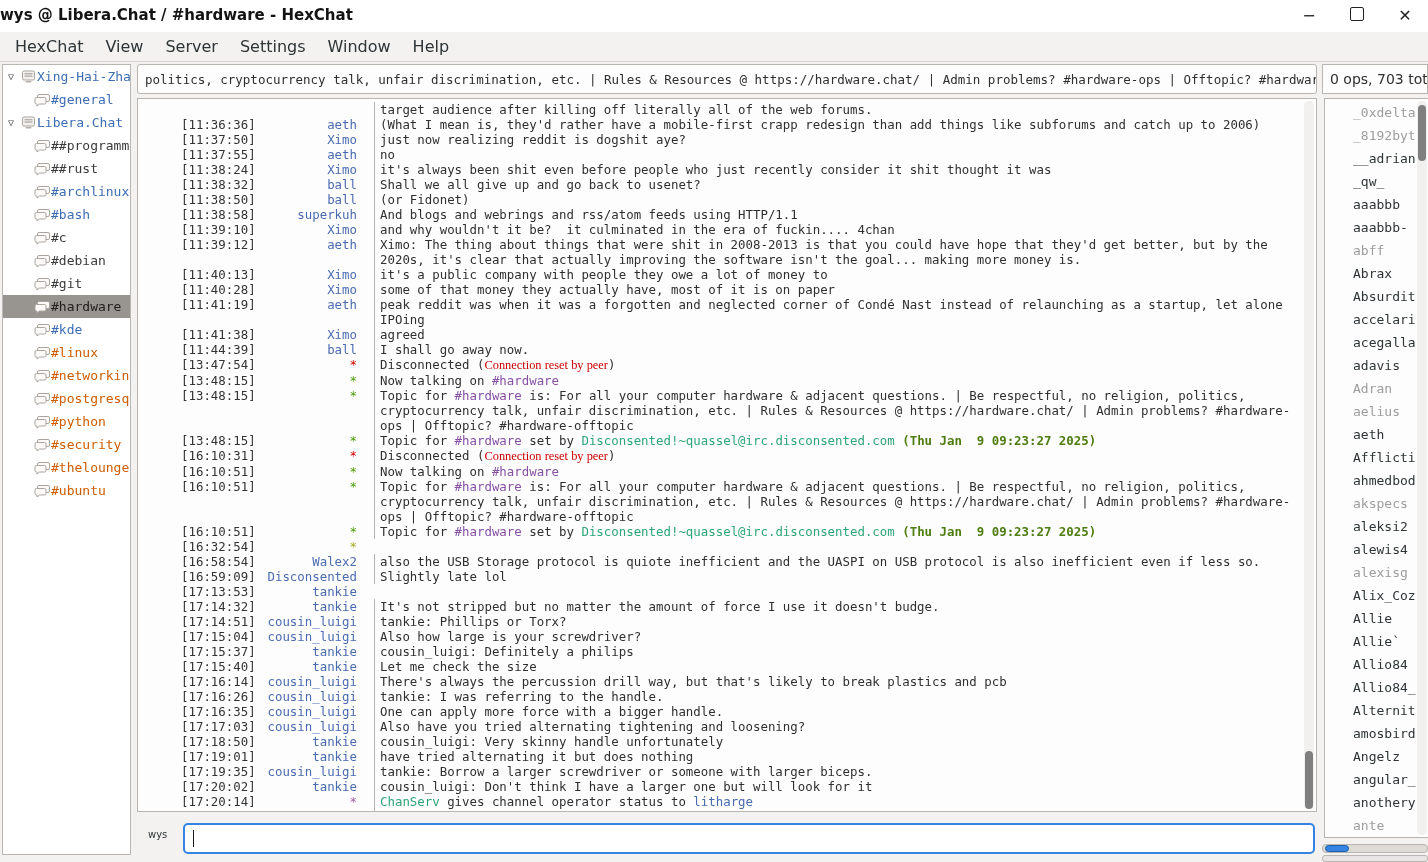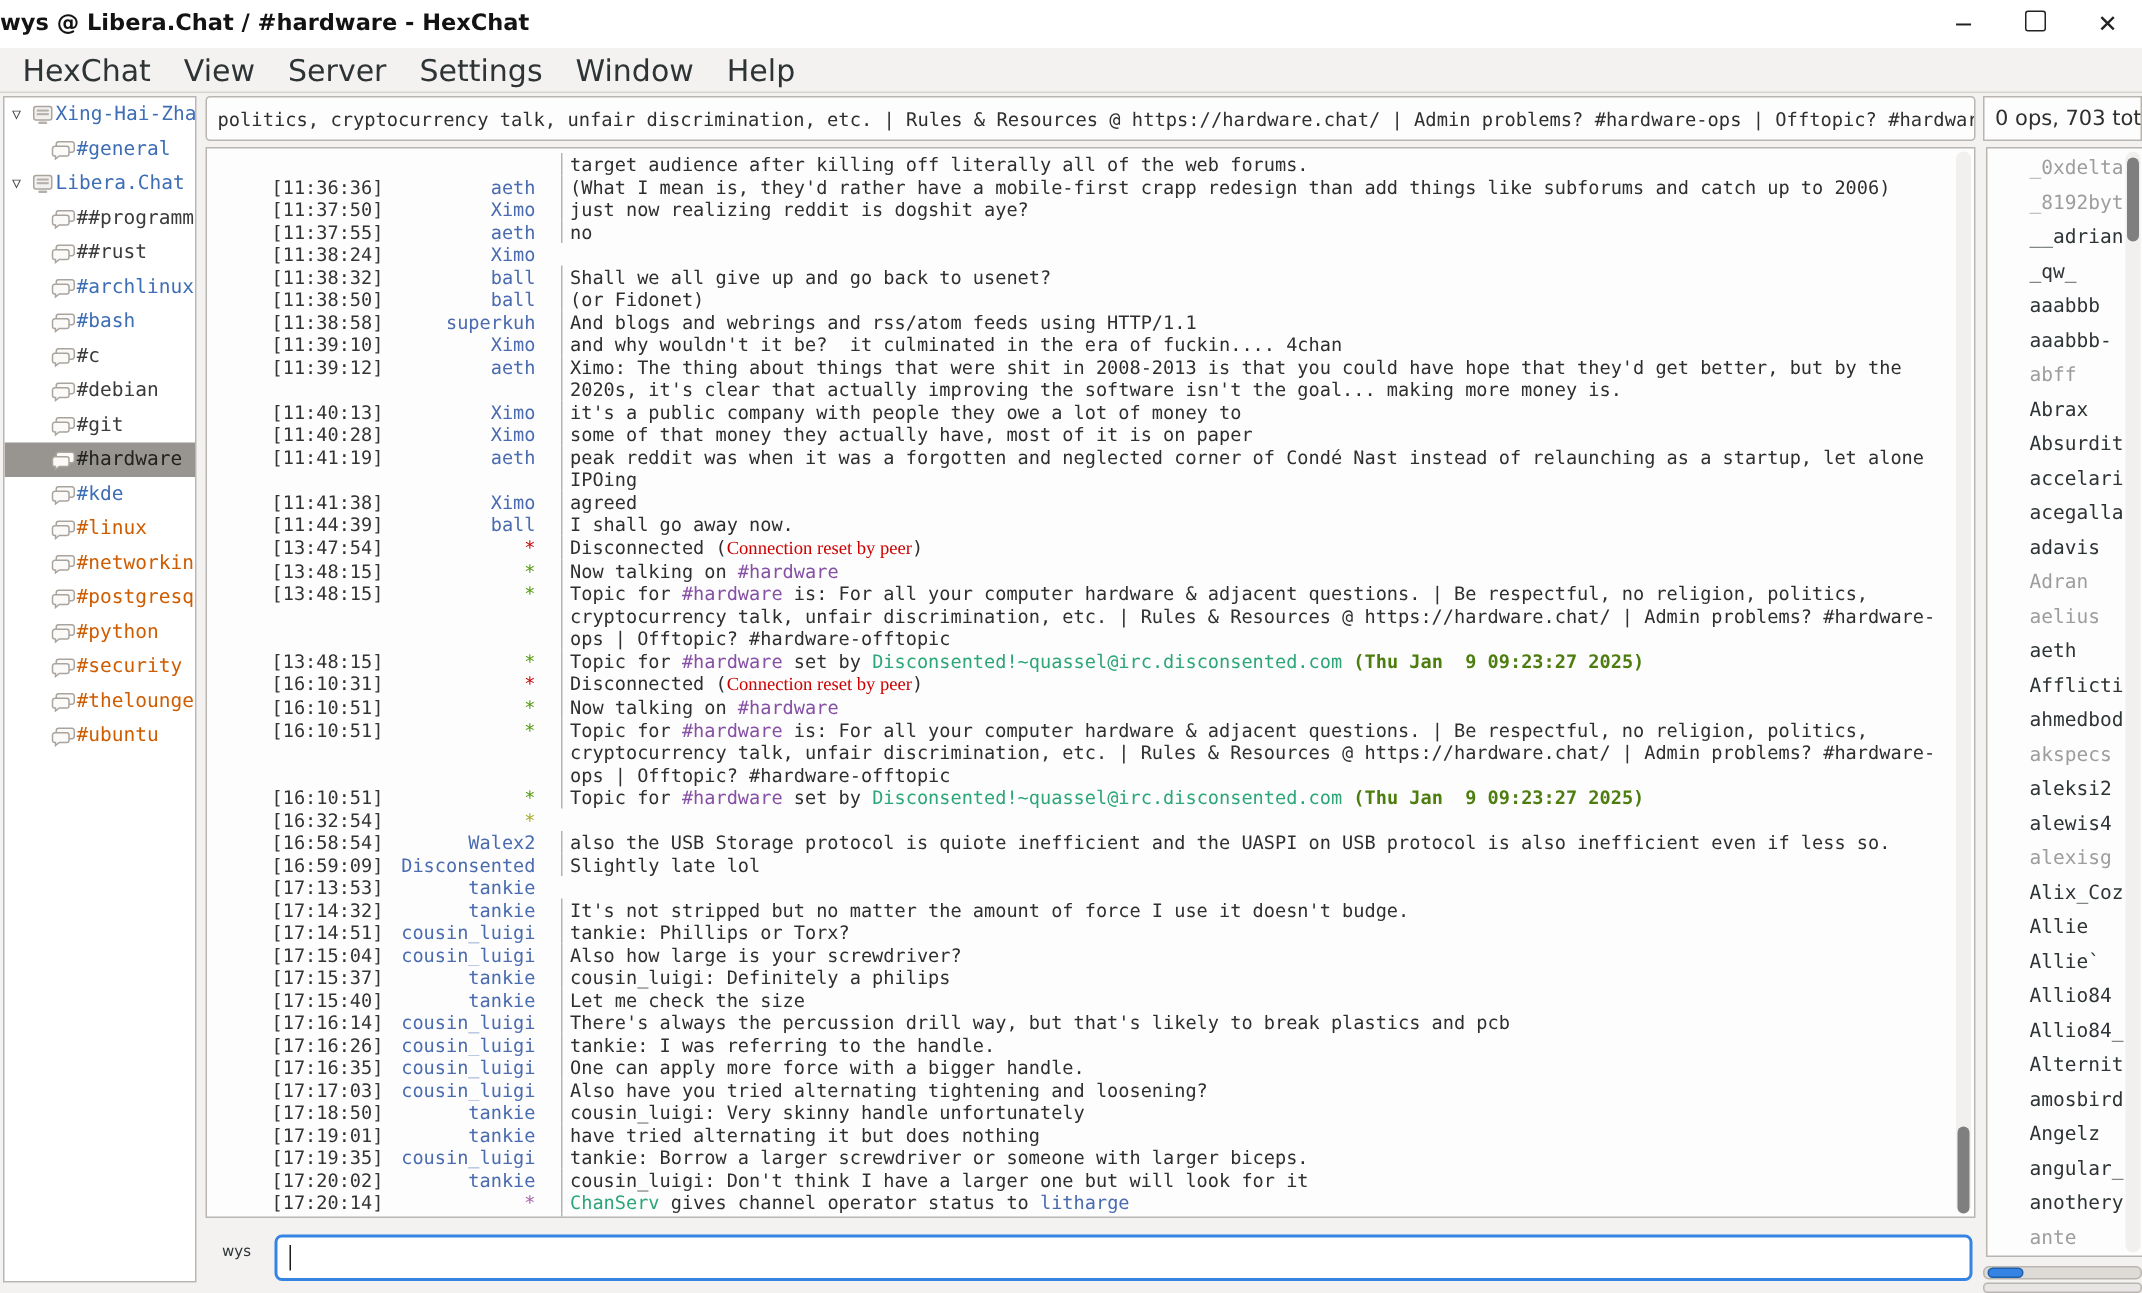--- a/index.html
+++ b/index.html
@@ -8,21 +8,21 @@
   
   .titlebar{position:absolute;left:0;top:0;width:1428px;height:32px;background:#ffffff;}
   .title{position:absolute;left:0;right:0;top:6px;text-align:left;font-weight:bold;
          font-size:15px;color:#131313;}
   .controls{position:absolute;right:14px;top:0;height:32px;display:flex;align-items:center;gap:30px;}
   .ctrl{font-size:16px;color:#222;width:18px;text-align:center;cursor:default;line-height:18px;}
   .maxglyph{display:inline-block;width:12px;height:12px;border:1.4px solid #222;border-radius:2px;}
   
   .menubar{position:absolute;left:0;top:32px;width:1428px;height:30px;background:#f3f2f1;
            border-bottom:1px solid #d8d4d0;display:flex;align-items:center;padding-left:4px;box-sizing:border-box;}
-  .menu-item{padding:4px 11px;font-size:20px;color:#2e3436;}
+  .menu-item{padding:4px 11px;font-size:16px;color:#2e3436;}
   
   .tree-panel{position:absolute;left:2px;top:64px;width:129px;height:791px;background:#ffffff;
               border:1px solid #b9b5b1;box-sizing:border-box;overflow:hidden;}
   .tree-row{display:flex;align-items:center;height:23px;white-space:nowrap;
             font-family:"DejaVu Sans Mono",monospace;font-size:13px;}
   .tree-row.selected{background:#98948f;}
   .tree-row.selected .tree-label{color:#21211f;}
   .expander{width:16px;text-align:center;font-size:10px;color:#4a4a4a;flex:0 0 16px;}
   .tree-indent{flex:0 0 30px;}
   .tree-icon{flex:0 0 18px;display:flex;align-items:center;justify-content:center;}
@@ -325,20 +325,21 @@
           <span class="msg"><span>just now realizing reddit is dogshit aye?</span></span>
         </div>
         <div class="chat-line">
           <span class="ts">[11:37:55]</span>
           <span class="nick nick-blue">aeth</span>
           <span class="msg"><span>no</span></span>
         </div>
         <div class="chat-line">
           <span class="ts">[11:38:24]</span>
           <span class="nick nick-blue">Ximo</span>
+          <span class="msg"><span>it's always been shit even before people who just recently consider it shit thought it was</span></span>
         </div>
         <div class="chat-line">
           <span class="ts">[11:38:32]</span>
           <span class="nick nick-blue">ball</span>
           <span class="msg"><span>Shall we all give up and go back to usenet?</span></span>
         </div>
         <div class="chat-line">
           <span class="ts">[11:38:50]</span>
           <span class="nick nick-blue">ball</span>
           <span class="msg"><span>(or Fidonet)</span></span>

